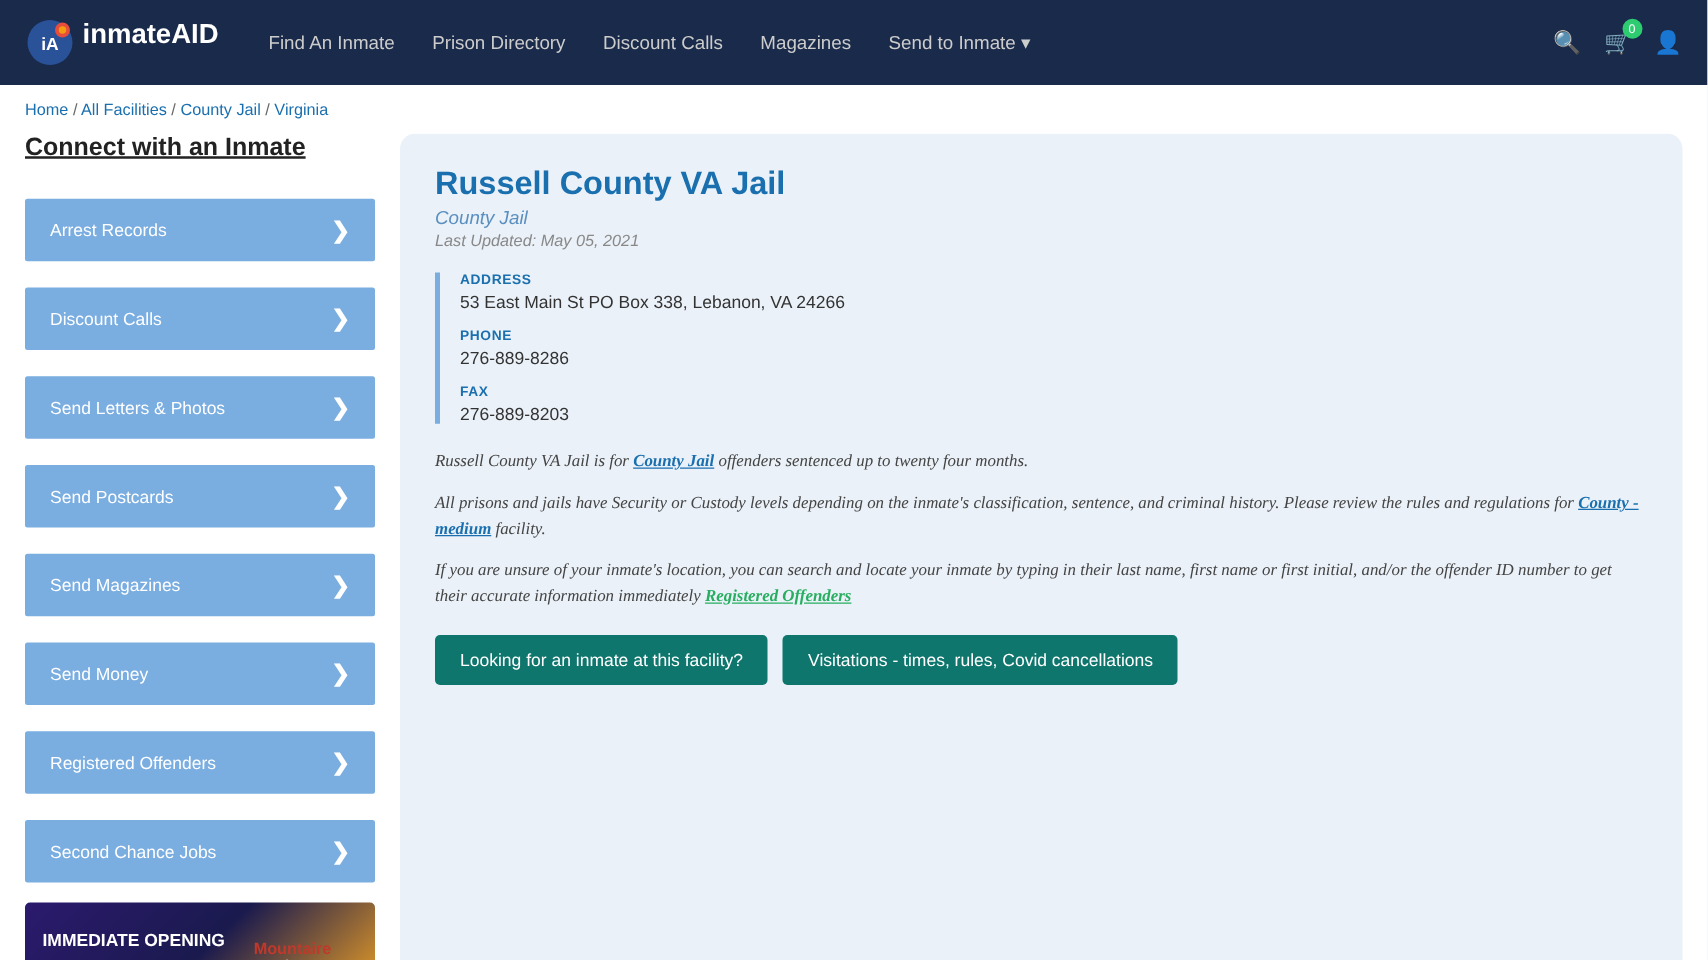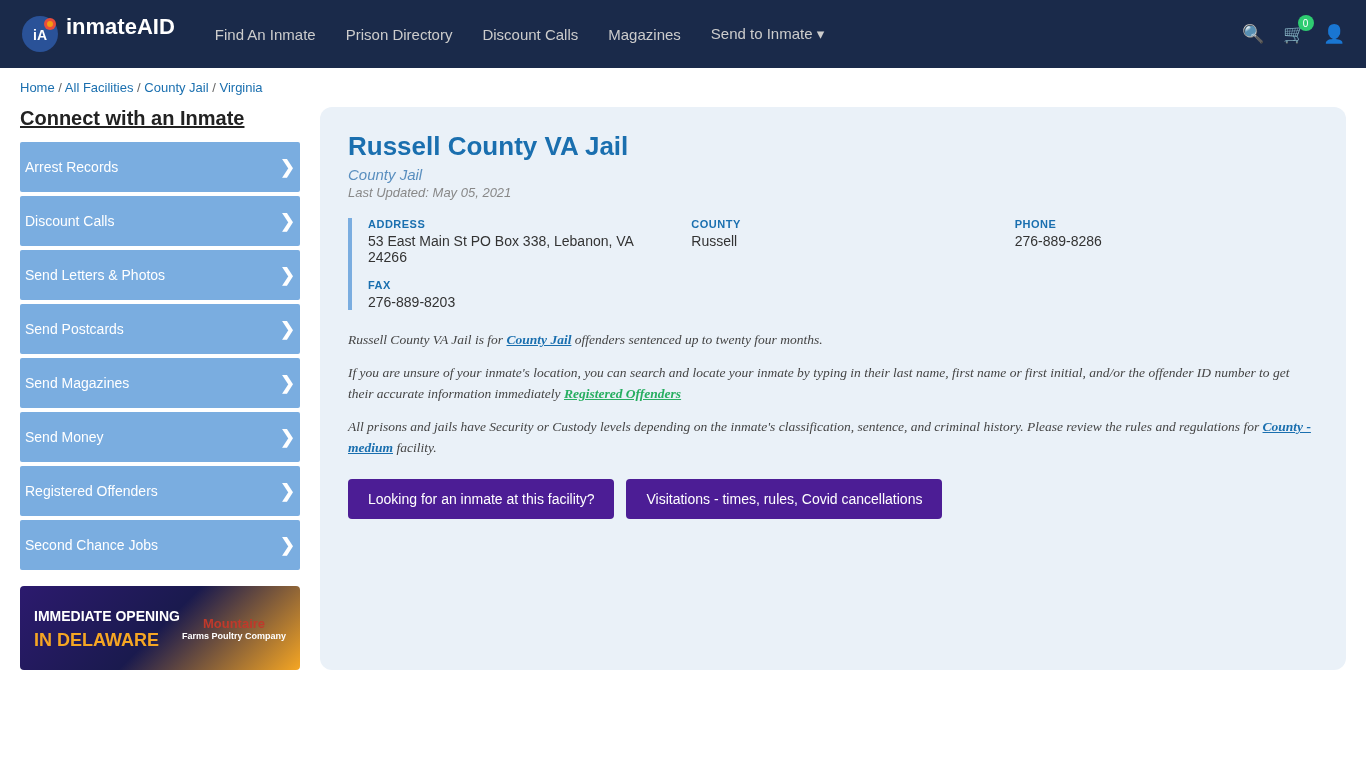--- a/index.html
+++ b/index.html
@@ -109,23 +109,24 @@
       display: flex;
       flex-direction: column;
       gap: 4px;
     }
     .sidebar-item {
       background: #7aade0;
       color: #fff;
       display: flex;
       align-items: center;
       justify-content: space-between;
-      padding: 14px 5px;
+      padding: 14px 20px;
       cursor: pointer;
       border-radius: 2px;
+      margin-top: 17px;
     }
     .sidebar-item-label {
       font-size: 14px;
       font-weight: 500;
     }
     .sidebar-arrow {
       font-size: 18px;
       font-weight: bold;
       color: #fff;
     }
@@ -201,21 +202,21 @@
       font-size: 13px;
       font-style: italic;
       margin-bottom: 18px;
     }
 
     .info-grid {
       border-left: 4px solid #7aade0;
       padding-left: 16px;
       margin-bottom: 20px;
       display: grid;
-      grid-template-columns: 1fr 1fr 1fr;
+      grid-template-columns: 1fr;
       gap: 14px 20px;
     }
     .info-label {
       color: #1a6faf;
       font-size: 11px;
       font-weight: bold;
       text-transform: uppercase;
       letter-spacing: 0.5px;
       margin-bottom: 3px;
     }
@@ -242,21 +243,21 @@
     .description-section a.green-link {
       color: #27ae60;
     }
 
     .action-buttons {
       display: flex;
       gap: 12px;
       flex-wrap: wrap;
     }
     .btn-green {
-      background: #4c1d95;
+      background: #0f766e;
       color: #fff;
       padding: 12px 20px;
       border: none;
       border-radius: 4px;
       font-size: 14px;
       cursor: pointer;
       font-weight: 500;
     }
   </style>
 </head>
@@ -351,42 +352,38 @@
     <h1 class="facility-name">Russell County VA Jail</h1>
     <div class="facility-type">County Jail</div>
     <div class="facility-updated">Last Updated: May 05, 2021</div>
 
     <div class="info-grid">
       <div>
         <div class="info-label">ADDRESS</div>
         <div class="info-value">53 East Main St PO Box 338, Lebanon, VA 24266</div>
       </div>
       <div>
-        <div class="info-label">COUNTY</div>
-        <div class="info-value">Russell</div>
-      </div>
-      <div>
         <div class="info-label">PHONE</div>
         <div class="info-value">276-889-8286</div>
       </div>
       <div>
         <div class="info-label">FAX</div>
         <div class="info-value">276-889-8203</div>
       </div>
     </div>
 
     <div class="description-section">
       <p>
         Russell County VA Jail is for <a href="#">County Jail</a> offenders sentenced up to twenty four months.
       </p>
       <p>
-        If you are unsure of your inmate's location, you can search and locate your inmate by typing in their last name, first name or first initial, and/or the offender ID number to get their accurate information immediately <a href="#" class="green-link">Registered Offenders</a>
+        All prisons and jails have Security or Custody levels depending on the inmate's classification, sentence, and criminal history. Please review the rules and regulations for <a href="#">County - medium</a> facility.
       </p>
       <p>
-        All prisons and jails have Security or Custody levels depending on the inmate's classification, sentence, and criminal history. Please review the rules and regulations for <a href="#">County - medium</a> facility.
+        If you are unsure of your inmate's location, you can search and locate your inmate by typing in their last name, first name or first initial, and/or the offender ID number to get their accurate information immediately <a href="#" class="green-link">Registered Offenders</a>
       </p>
     </div>
 
     <div class="action-buttons">
       <button class="btn-green">Looking for an inmate at this facility?</button>
       <button class="btn-green">Visitations - times, rules, Covid cancellations</button>
     </div>
   </main>
 
 </div>

